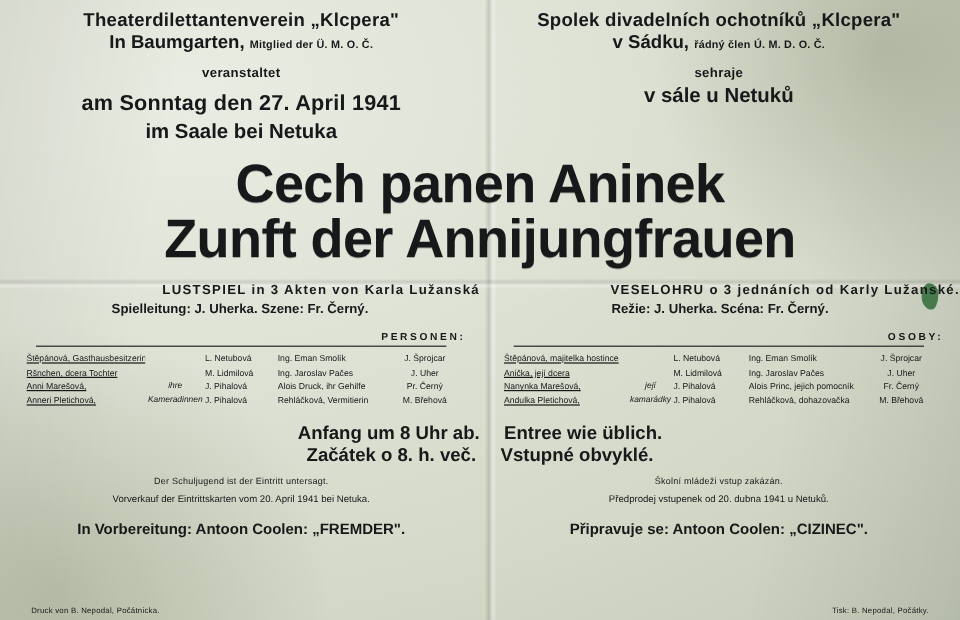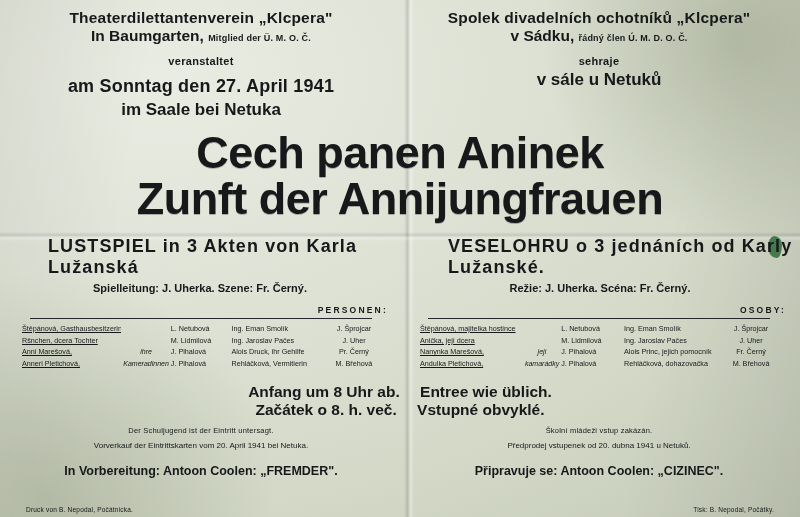--- a/index.html
+++ b/index.html
@@ -118,23 +118,23 @@
     text-shadow: 0 1px 0 rgba(0,0,0,0.25);
   }
   .title.t2 { margin-top: 6px; }
 
   .genre-row {
     display: grid;
     grid-template-columns: 1fr 1fr;
     margin-top: 14px;
   }
   .genre {
-    text-align: left;
-    font-weight: bold;
-    font-size: 18px;
+    text-align: right;
+    font-weight: bold;
+    font-size: 11px;
     letter-spacing: 1.1px;
     padding-left: 48px;
   }
   .staff {
     text-align: center;
     font-weight: bold;
     font-size: 11px;
     margin-top: 4px;
   }
 

